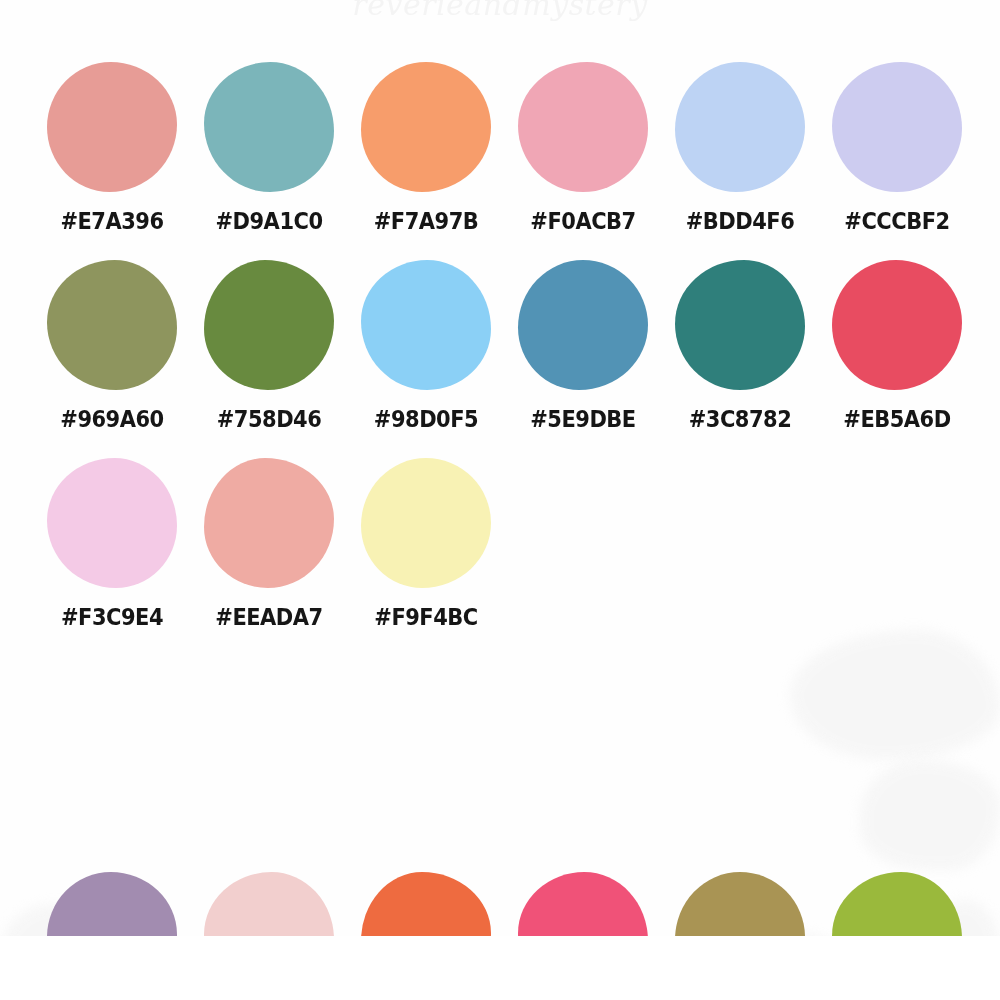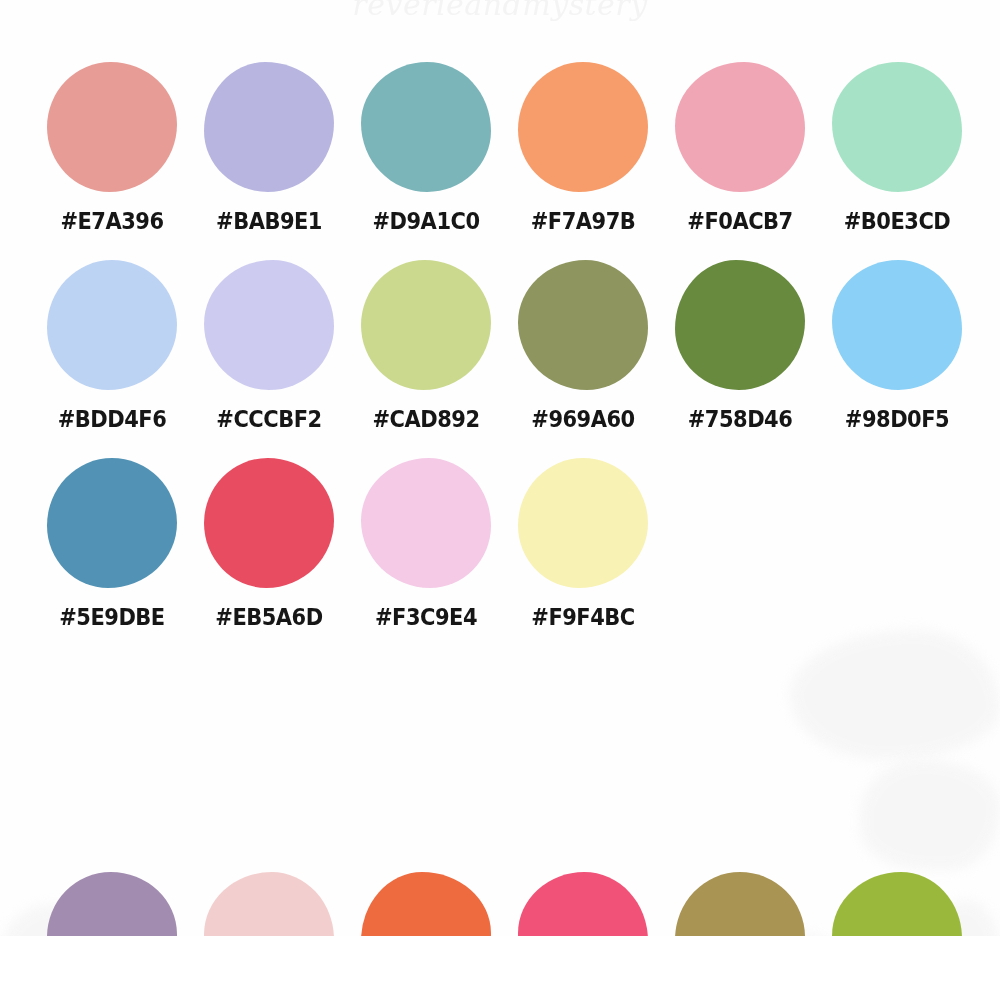--- a/index.html
+++ b/index.html
@@ -128,76 +128,72 @@
   <div class="texture t5"></div>
 
   <div class="watermark">reverieandmystery</div>
 
   <div class="grid" id="palette-grid">
       <div class="cell">
         <div class="blob v0" style="background: rgb(231, 156, 150);"></div>
         <div class="swatch-label">#E7A396</div>
       </div>
       <div class="cell">
-        <div class="blob v2" style="background: rgb(184, 182, 224);"></div>
-        <div class="swatch-label">#BAB9E1</div>
-      </div>
-      <div class="cell">
         <div class="blob v3" style="background: rgb(123, 181, 186);"></div>
         <div class="swatch-label">#D9A1C0</div>
       </div>
       <div class="cell">
         <div class="blob v4" style="background: rgb(247, 157, 107);"></div>
         <div class="swatch-label">#F7A97B</div>
       </div>
       <div class="cell">
         <div class="blob v5" style="background: rgb(240, 166, 181);"></div>
         <div class="swatch-label">#F0ACB7</div>
       </div>
       <div class="cell">
-        <div class="blob v3" style="background: rgb(166, 227, 198);"></div>
-        <div class="swatch-label">#B0E3CD</div>
-      </div>
-      <div class="cell">
         <div class="blob v4" style="background: rgb(189, 211, 244);"></div>
         <div class="swatch-label">#BDD4F6</div>
       </div>
       <div class="cell">
         <div class="blob v5" style="background: rgb(205, 204, 240);"></div>
         <div class="swatch-label">#CCCBF2</div>
       </div>
       <div class="cell">
-        <div class="blob v0" style="background: rgb(203, 217, 143);"></div>
-        <div class="swatch-label">#CAD892</div>
-      </div>
-      <div class="cell">
         <div class="blob v1" style="background: rgb(142, 149, 94);"></div>
         <div class="swatch-label">#969A60</div>
       </div>
       <div class="cell">
         <div class="blob v2" style="background: rgb(104, 138, 63);"></div>
         <div class="swatch-label">#758D46</div>
       </div>
       <div class="cell">
         <div class="blob v3" style="background: rgb(139, 208, 246);"></div>
         <div class="swatch-label">#98D0F5</div>
       </div>
       <div class="cell">
         <div class="blob v4" style="background: rgb(82, 147, 181);"></div>
         <div class="swatch-label">#5E9DBE</div>
       </div>
       <div class="cell">
+        <div class="blob v5" style="background: rgb(47, 127, 123);"></div>
+        <div class="swatch-label">#3C8782</div>
+      </div>
+      <div class="cell">
         <div class="blob v0" style="background: rgb(232, 76, 97);"></div>
         <div class="swatch-label">#EB5A6D</div>
       </div>
       <div class="cell">
         <div class="blob v1" style="background: rgb(244, 202, 230);"></div>
         <div class="swatch-label">#F3C9E4</div>
       </div>
       <div class="cell">
+        <div class="blob v2" style="background: rgb(239, 171, 163);"></div>
+        <div class="swatch-label">#EEADA7</div>
+      </div>
+      <div class="cell">
         <div class="blob v4" style="background: rgb(248, 242, 180);"></div>
         <div class="swatch-label">#F9F4BC</div>
       </div>
     </div>
 
   <div class="grid-partial" id="palette-grid-partial">
       <div class="cell-partial">
         <div class="blob v0" style="background: rgb(162, 140, 176);"></div>
       </div>
       <div class="cell-partial">

